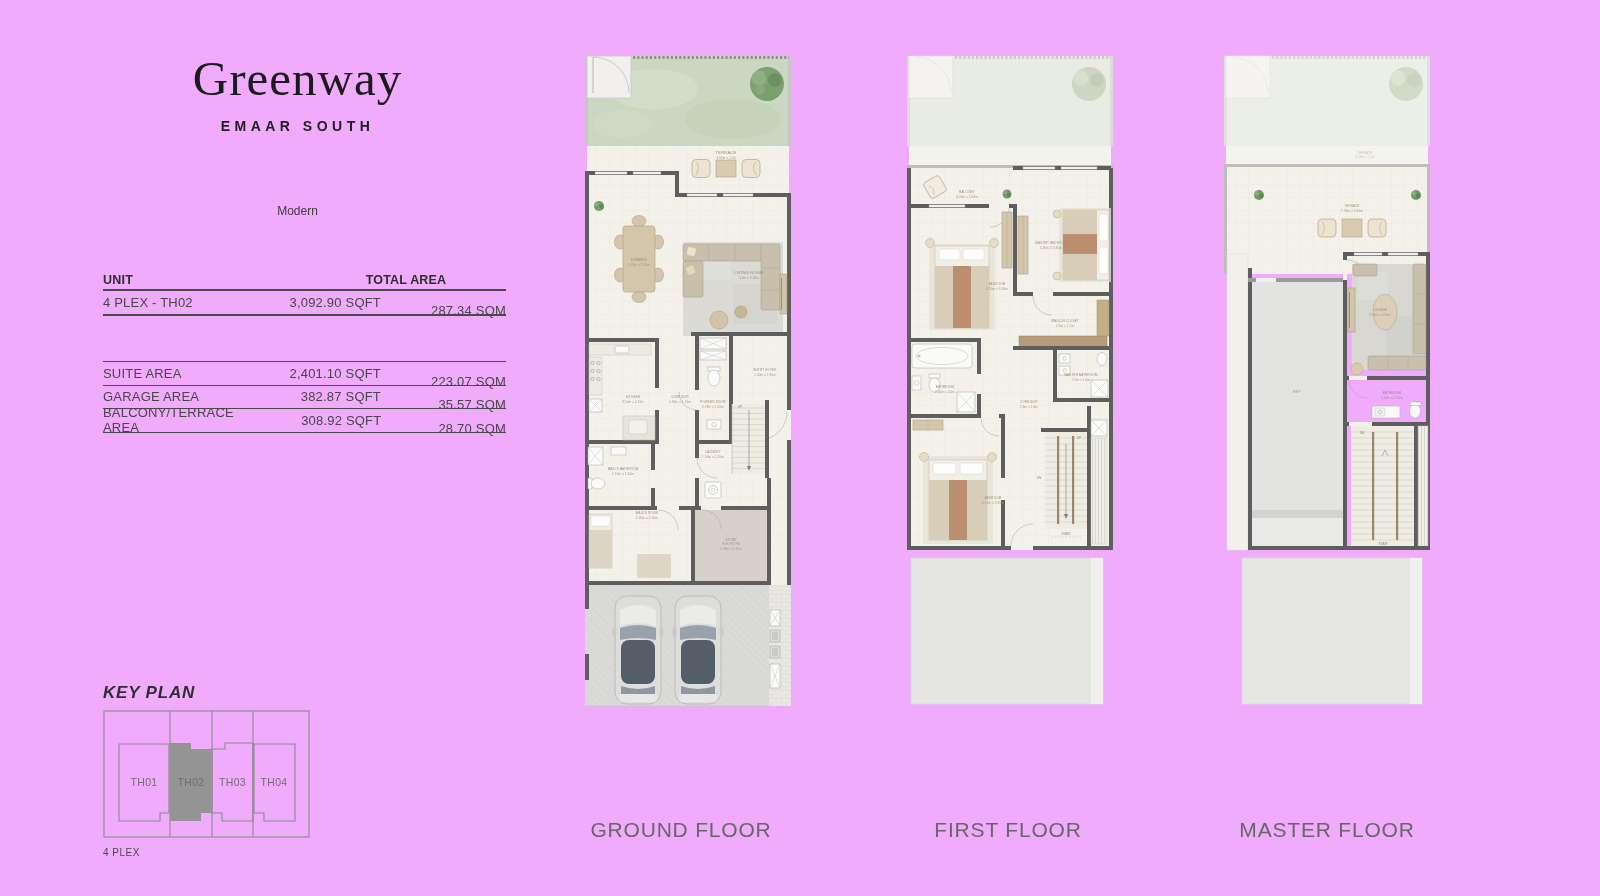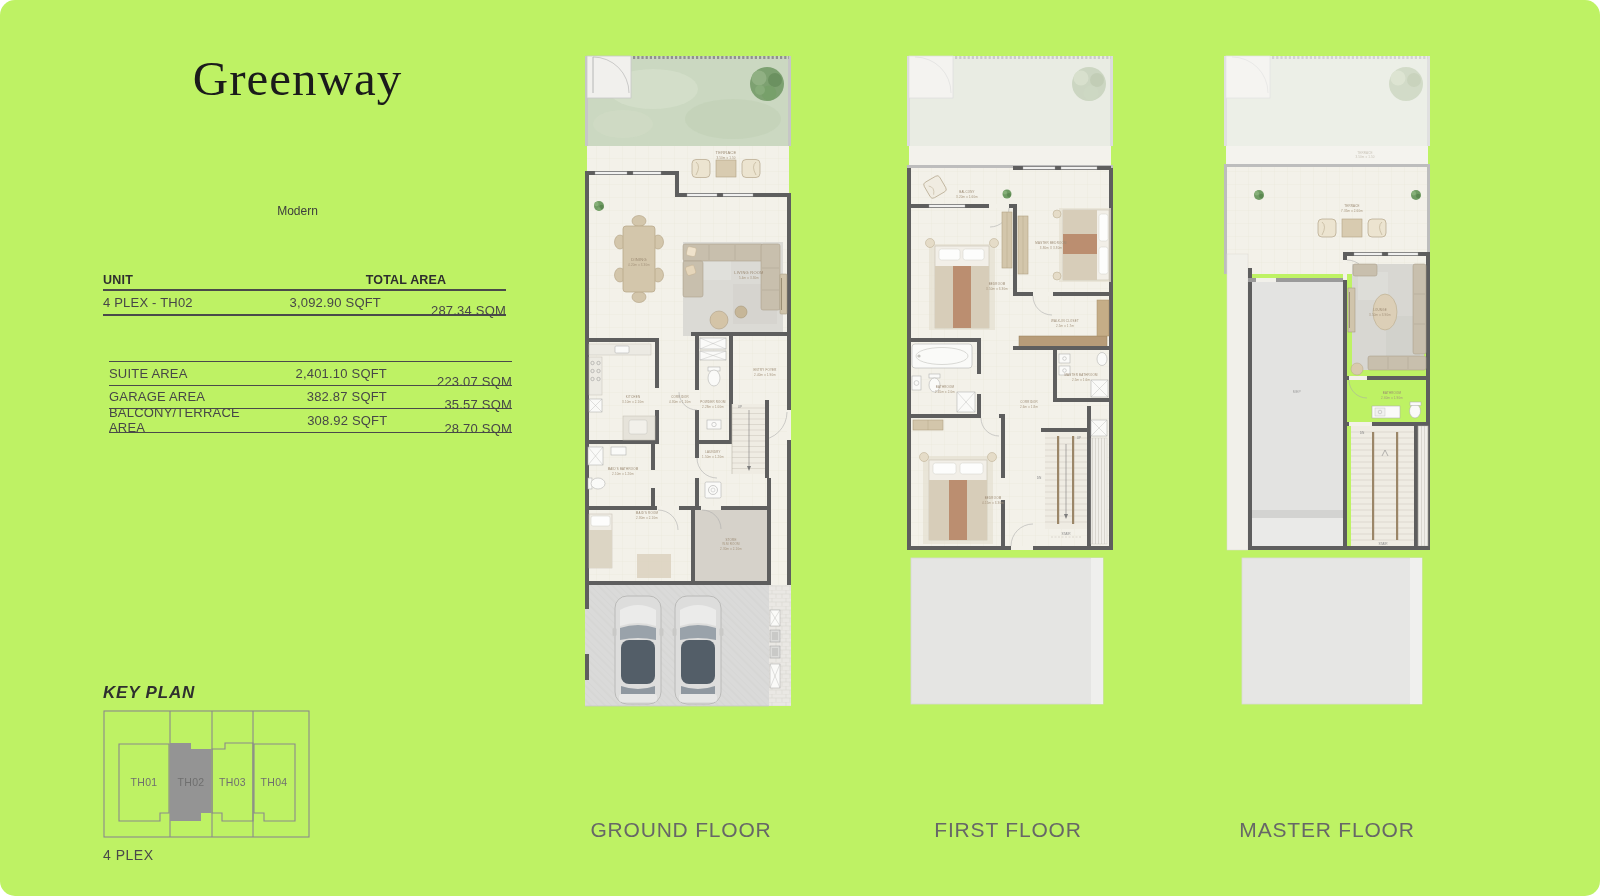--- a/index.html
+++ b/index.html
@@ -1,41 +1,41 @@
 <!DOCTYPE html>
 <html><head>
 <meta charset="utf-8">
 <style>
   html,body{margin:0;padding:0;}
-  .canvas{position:relative;width:1600px;height:896px;background:#bef264;font-family:"Liberation Sans",sans-serif;overflow:hidden;border-radius:15px;}
+  .canvas{position:relative;width:1600px;height:896px;background:#f0abfc;font-family:"Liberation Sans",sans-serif;overflow:hidden;}
 
   
   .brand-logo{position:absolute;left:100px;top:50px;width:395px;text-align:center;
     font-family:"Liberation Serif",serif;font-size:49px;color:#1b1b1b;letter-spacing:1px;}
   .brand-sub{position:absolute;left:100px;top:118px;width:395px;text-align:center;
     font-size:14px;font-weight:600;letter-spacing:4.5px;color:#1f1f1f;}
   .unit-style{position:absolute;left:100px;top:204px;width:395px;text-align:center;font-size:12px;color:#3d3d3d;}
   .unit-type{position:absolute;left:100px;top:224px;width:395px;text-align:center;font-size:21px;color:#5a5a5a;letter-spacing:1.5px;}
 
   .area-table{position:absolute;left:103px;top:270px;width:403px;font-size:13px;color:#474747;}
   .tr{display:flex;align-items:center;height:22px;letter-spacing:.2px;}
   .tr .cl{flex:1;text-align:left;}
   .tr .cf{width:148px;text-align:right;}
   .tr .cm{width:125px;text-align:right;margin-top:16px;}
   .tr.head{font-weight:bold;font-size:12.5px;color:#2e2e2e;border-bottom:2px solid #4a4a4a;height:19px;}
   .tr.head .ct{width:200px;text-align:center;}
   .tr.unitrow{border-bottom:2px solid #4a4a4a;height:23px;}
-  .area-table2{position:absolute;left:109px;top:361px;width:403px;font-size:13px;color:#474747;border-top:1.6px solid #4a4a4a;}
+  .area-table2{position:absolute;left:103px;top:361px;width:403px;font-size:13px;color:#474747;border-top:1.6px solid #4a4a4a;}
   .area-table2 .tr{border-bottom:1.6px solid #4a4a4a;height:22.5px;}
 
   .keyplan-title{position:absolute;left:103px;top:683px;font-size:17px;font-weight:bold;color:#2f2f2f;letter-spacing:.8px;font-style:italic;}
   .keyplan{position:absolute;left:103px;top:710px;}
   .keyplan text{font-size:10.5px;fill:#6f6f6f;text-anchor:middle;letter-spacing:.3px;}
   .keyplan .kp-line{fill:none;stroke:#8a8a8a;stroke-width:1.1;}
-  .keyplan-caption{position:absolute;left:103px;top:847px;font-size:14px;color:#4a4a4a;letter-spacing:.5px;}
+  .keyplan-caption{position:absolute;left:103px;top:847px;font-size:10px;color:#4a4a4a;letter-spacing:.5px;}
 
   
   .plan{position:absolute;top:54px;width:210px;height:654px;}
   .plan-g{left:583px;} .plan-f{left:905px;} .plan-s{left:1222px;}
   .floor-label{position:absolute;top:818px;width:210px;text-align:center;font-size:21px;color:#676767;letter-spacing:.8px;}
   .fl-g{left:576px;} .fl-f{left:903px;} .fl-s{left:1222px;}
 
   svg text{font-family:"Liberation Sans",sans-serif;}
   .w{fill:#5e5e5e;}
   .win{fill:#ffffff;stroke:#9a9a9a;stroke-width:.4;}
@@ -74,20 +74,21 @@
         <path d="M0 0H14M0 4H14M7 0V4M3 4V8M11 4V8" stroke="#d8d5d0" stroke-width="0.6" fill="none"></path>
       </pattern>
       <pattern id="hatch" width="3" height="6" patternUnits="userSpaceOnUse">
         <rect width="3" height="6" fill="#f0eee9"></rect>
         <path d="M1.5 0V6" stroke="#c9c6bd" stroke-width="0.6"></path>
       </pattern>
     </defs>
   </svg>
 
   <div class="brand-logo">Greenway</div>
+  <div class="brand-sub">EMAAR SOUTH</div>
   <div class="unit-style">Modern</div>
 
   <div class="area-table">
     <div class="tr head">
       <span class="cl">UNIT</span>
       <span class="ct">TOTAL AREA</span>
     </div>
     <div class="tr unitrow">
       <span class="cl">4 PLEX - TH02</span>
       <span class="cf">3,092.90 SQFT</span>

